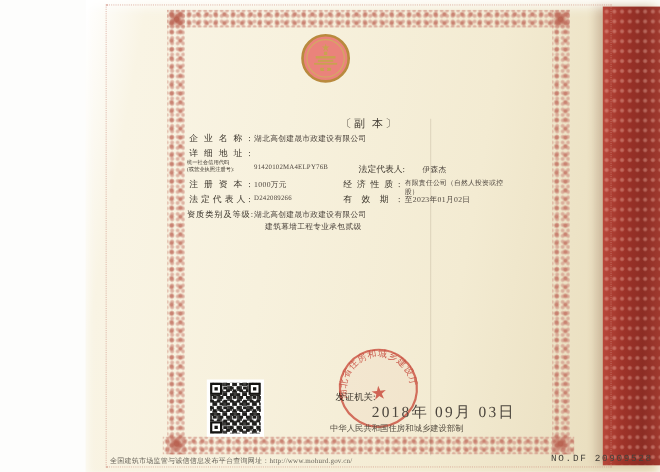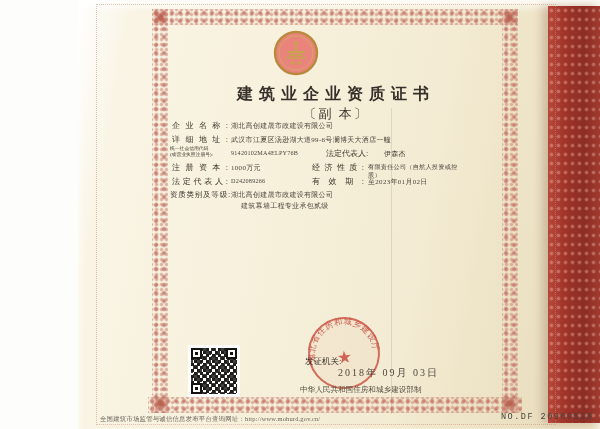--- a/index.html
+++ b/index.html
@@ -18,21 +18,21 @@
       radial-gradient(circle, rgba(196,118,102,.95) 1.1px, rgba(196,118,102,.4) 2.1px, rgba(196,118,102,0) 3px),
       radial-gradient(circle, rgba(210,150,135,.75) 1px, rgba(210,150,135,0) 2.4px);
     background-size:8px 8px, 5px 5px;
     background-position:0 0, 2px 3px; opacity:.92;}
   .lace-h{height:16px;} .lace-v{width:16px;}
   .lace-corner{width:15px;height:15px;
     background:radial-gradient(circle at 50% 50%, #b8604f 2px, rgba(184,96,79,.55) 4px, rgba(184,96,79,.15) 7px);
     opacity:.95;}
   
   .title{font-weight:bold;color:#35302a;font-size:16px;letter-spacing:6px;text-align:center;}
-  .subtitle{color:#3a342c;font-size:13px;letter-spacing:2px;text-align:center;}
+  .subtitle{color:#3a342c;font-size:10px;letter-spacing:2px;text-align:center;}
   .lbl{display:inline-block;color:#3b352c;font-size:8px;text-align:justify;text-align-last:justify;}
   .lbl-tiny{color:#3b352c;font-size:4.8px;line-height:1.2;width:58px;}
   .val{color:#4e463f;font-size:7px;letter-spacing:.3px;}
   .val-sm{color:#4e463f;font-size:6.2px;letter-spacing:.2px;}
   .footer-small{color:#6a665c;font-size:6.4px;letter-spacing:.2px;}
   .serial{color:#45423b;font-size:8.5px;letter-spacing:1.5px;font-family:"Liberation Mono","DejaVu Sans Mono",monospace;margin-left:46px;}
   
   #cover-strip{left:548px;top:6px;width:52px;height:417px;
     background:
       radial-gradient(circle, rgba(255,205,190,.35) 1px, transparent 2.5px) 0 0/7px 9px,
@@ -79,28 +79,26 @@
     <circle cx="24" cy="24" r="17" fill="none" stroke="#d2ab62" stroke-width="1"></circle>
     <text x="24" y="17" font-size="9" text-anchor="middle" fill="#c9a24f" font-family="'DejaVu Sans',sans-serif">★</text>
     <rect x="22.5" y="18" w="3" height="3" width="3" fill="#c9a24f"></rect>
     <rect x="15" y="22" width="18" height="2.2" fill="#c9a24f"></rect>
     <rect x="17" y="25.4" width="14" height="1.8" fill="#c9a24f"></rect>
     <rect x="13.5" y="28.2" width="21" height="1.6" fill="#c9a24f"></rect>
     <rect x="19" y="32.5" width="10" height="3" rx="1" fill="#c9a24f"></rect>
     <circle cx="24" cy="34" r="1.7" fill="#ea837b"></circle>
   </svg>
 
-  <div class="abs title" style="left:160px;top:84px;width:352px;">建筑业企业资质证书</div>
   <div class="abs subtitle" style="left:160px;top:105px;width:352px;">〔副 本〕</div>
 
   <span class="abs lbl" style="left:172px;top:120px;width:56px;">企业名称:</span>
   <span class="abs val" style="left:231px;top:121px;">湖北高创建晟市政建设有限公司</span>
 
   <span class="abs lbl" style="left:172px;top:134px;width:56px;">详细地址:</span>
-  <span class="abs val" style="left:231px;top:135px;">武汉市江夏区汤逊湖大道99-6号澜博天大酒店一幢</span>
 
   <div class="abs lbl-tiny" style="left:170px;top:146px;">
     <div>统一社会信用代码</div>
     <div>(或营业执照注册号):</div>
   </div>
   <span class="abs val-sm" style="left:231px;top:149px;">91420102MA4ELPY76B</span>
   <span class="abs lbl" style="left:326px;top:148px;">法定代表人:</span>
   <span class="abs val" style="left:384px;top:149px;">伊森杰</span>
 
   <span class="abs lbl" style="left:172px;top:162px;width:56px;">注册资本:</span>
@@ -131,20 +129,20 @@
     <circle cx="40" cy="40" r="35" fill="rgba(220,70,55,.05)" stroke="rgba(204,57,45,.85)" stroke-width="2"></circle>
     <defs>
         <path id="arcpath" d="M 12 50 A 29.5 29.5 0 1 1 68 50"></path>
       </defs>
     <text font-size="8.4" fill="rgba(198,48,38,.92)" letter-spacing="0.6" font-family="'Liberation Serif',serif">
       <textPath href="#arcpath" startOffset="4">湖北省住房和城乡建设厅</textPath>
     </text>
     <text x="40" y="50" font-size="17" text-anchor="middle" fill="rgba(204,57,45,.9)" font-family="'DejaVu Sans',sans-serif">★</text>
   </svg>
 
-  <span class="abs" style="left:338px;top:366px;font-size:10px;color:#4c463e;letter-spacing:2px;">2018年 09月 03日</span>
+  <span class="abs" style="left:338px;top:366px;font-size:14px;color:#4c463e;letter-spacing:2px;">2018年 09月 03日</span>
 
   <span class="abs" style="left:300px;top:385px;width:130px;text-align:left;font-size:7.6px;color:#564e42;">中华人民共和国住房和城乡建设部制</span>
 
   <span class="abs footer-small" style="left:100px;top:415px;">全国建筑市场监管与诚信信息发布平台查询网址：http://www.mohurd.gov.cn/</span>
   <span class="abs serial" style="left:455px;top:412px;">NO.DF 20909528</span>
 
 </div>
 
 </body></html>

